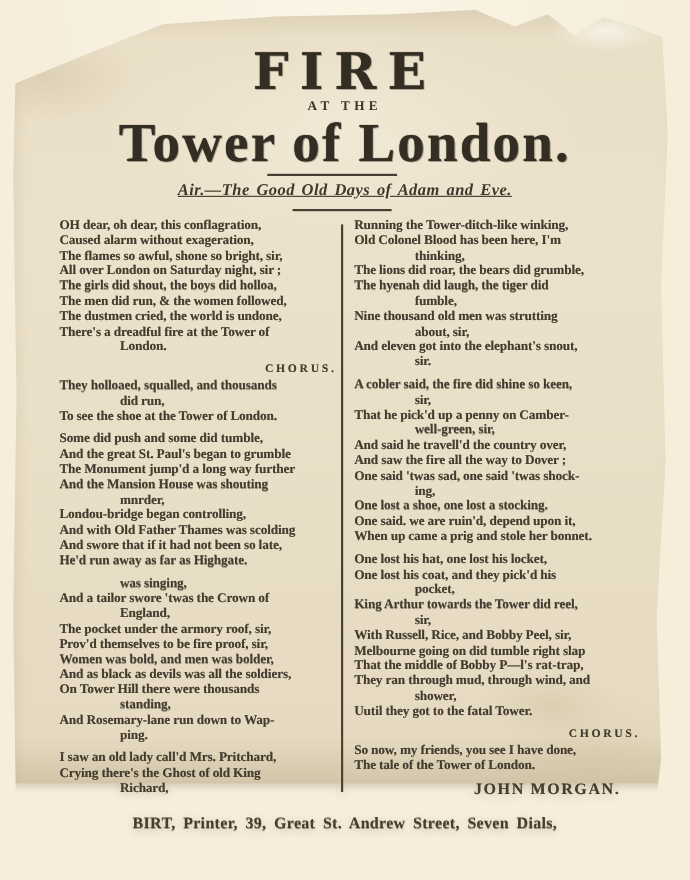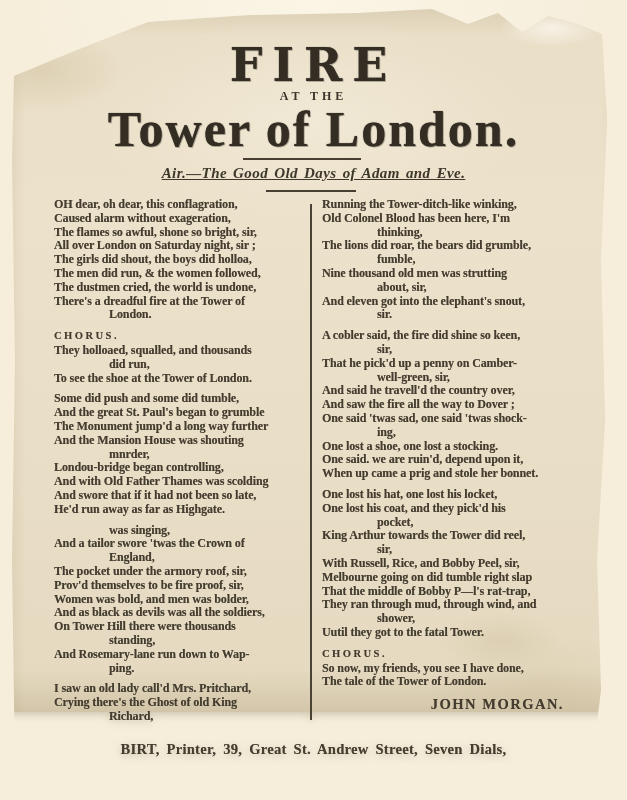--- a/index.html
+++ b/index.html
@@ -66,21 +66,21 @@
     font-size:12px;font-weight:bold;line-height:13.8px;
     text-shadow:.2px .2px 0 rgba(60,52,40,.45);
   }
   .col-left{left:54px;width:252px;}
   .col-right{left:322px;width:260px;}
   .divider{position:absolute;left:310px;top:204px;width:2px;height:516px;background:#4a4234;}
   .line{white-space:nowrap;letter-spacing:-0.1px;}
   .line.ind{padding-left:55px;}
   .stanza{margin-bottom:7px;}
   .chorus-label{
-    text-align:left;font-size:10.5px;letter-spacing:2.5px;
+    text-align:right;font-size:10.5px;letter-spacing:2.5px;
     margin:2px 0 1px 0;font-weight:bold;
   }
   .signature{
     text-align:right;padding-right:18px;margin-top:9px;
     font-size:14.5px;letter-spacing:1.5px;font-weight:bold;
   }
   
   .imprint{
     position:absolute;left:0;top:741px;width:100%;text-align:center;
     font-weight:bold;font-size:14.5px;color:#453e30;word-spacing:3px;
@@ -151,20 +151,21 @@
           <div class="line">Crying there's the Ghost of old King</div>
           <div class="line ind">Richard,</div>
         </div>
       </div>
     <div class="col col-right">
         <div class="stanza">
           <div class="line">Running the Tower-ditch-like winking,</div>
           <div class="line">Old Colonel Blood has been here, I'm</div>
           <div class="line ind">thinking,</div>
           <div class="line">The lions did roar, the bears did grumble,</div>
+          <div class="line">The hyenah did laugh, the tiger did</div>
           <div class="line ind">fumble,</div>
           <div class="line">Nine thousand old men was strutting</div>
           <div class="line ind">about, sir,</div>
           <div class="line">And eleven got into the elephant's snout,</div>
           <div class="line ind">sir.</div>
         </div>
         <div class="stanza">
           <div class="line">A cobler said, the fire did shine so keen,</div>
           <div class="line ind">sir,</div>
           <div class="line">That he pick'd up a penny on Camber-</div>

